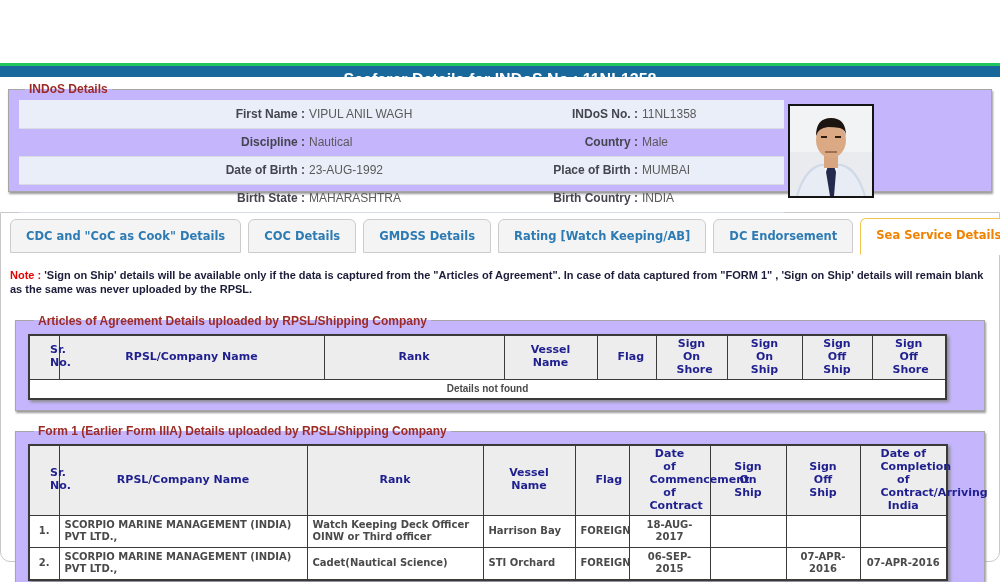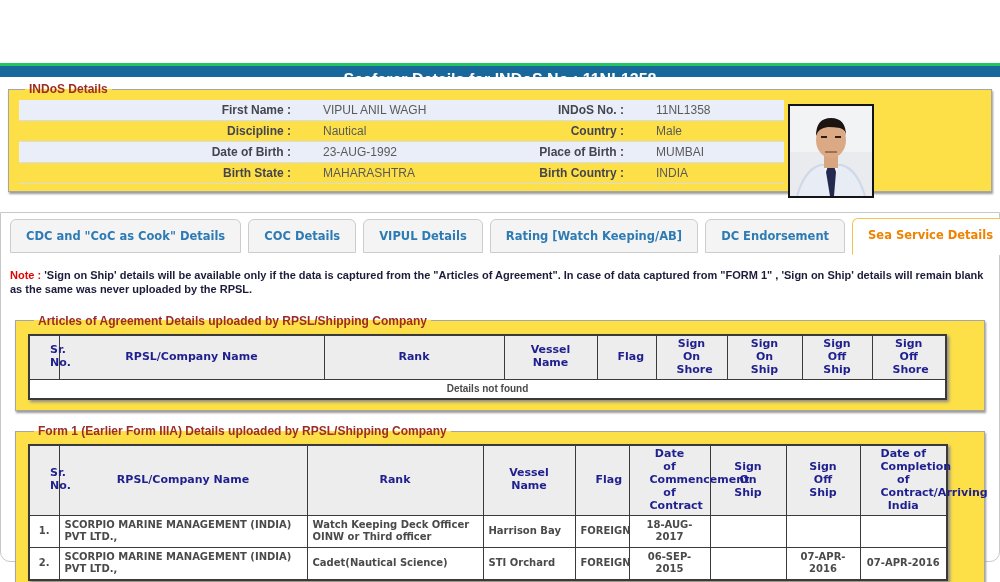--- a/index.html
+++ b/index.html
@@ -5,28 +5,28 @@
   * { box-sizing: border-box; margin: 0; padding: 0; }
   html,body { width:1000px; height:582px; overflow:hidden; background:#fff;
     font-family:"Liberation Sans",sans-serif; }
 
   
   .title-bar { margin-top:63px; height:14px; background:var(--title_bar_bg,#19689b);
     border-top:3px solid #22c55e; color:var(--title_text,#fff); text-align:center;
     font-weight:bold; font-size:16px; line-height:28px; }
 
   
-  fieldset { border:1px solid #a6a6a6; box-shadow:1px 2px 2px #9b9b9b; background:#fde047; }
+  fieldset { border:1px solid #a6a6a6; box-shadow:1px 2px 2px #9b9b9b; background:#c4b5fd; }
   legend { color:var(--legend_text,#9c2b26); font-weight:bold; font-size:12px; padding:0 4px; margin-left:6px; }
 
   .indos-fieldset { margin:5px 8px 0 8px; height:110px; padding:4px 10px 8px 10px; position:relative; }
   .indos-table { border-collapse:collapse; width:765px; font-size:12px; }
   .indos-table tr:nth-child(odd) { background:var(--row_alt_bg,#e9eef8); }
   .indos-table tr { border-bottom:1px solid #d7dce4; }
-  .indos-table td { padding:3px 16px; height:20px; }
+  .indos-table td { padding:3px 2px; height:28px; }
   .lbl { font-weight:bold; color:#45454f; text-align:right; white-space:nowrap; }
   .val { color:#5a5a5a; text-align:left; }
   .c-l1 { width:288px; } .c-v1 { width:215px; } .c-l2 { width:118px; } .c-v2 { width:144px; }
 
   .photo-frame { position:absolute; left:779px; top:8px; width:86px; height:94px;
     border:2px solid #141414; background:#eceff1; }
   .photo-frame svg { display:block; }
 
   
   .tab-widget { margin-top:20px; border:1px solid #c8c8c8; border-radius:0 0 10px 10px;
@@ -107,21 +107,21 @@
       <path d="M31 31 L37 31 M45 31 L51 31" stroke="#2a1d14" stroke-width="2"></path>
       <path d="M35 46 L47 46" stroke="#8a5c40" stroke-width="1.5"></path>
     </svg>
   </div>
 </fieldset>
 
 <div class="tab-widget">
   <div class="tabs">
     <div class="tab">CDC and "CoC as Cook" Details</div>
     <div class="tab">COC Details</div>
-    <div class="tab">VIPUL Details</div>
+    <div class="tab">GMDSS Details</div>
     <div class="tab">Rating [Watch Keeping/AB]</div>
     <div class="tab">DC Endorsement</div>
     <div class="tab active">Sea Service Details</div>
 
   </div>
 
   <div class="note">
     <span class="note-prefix">Note :</span>
     <span>'Sign on Ship' details will be available only if the data is captured from the "Articles of Agreement". In case of data captured from "FORM 1" , 'Sign on Ship' details will remain blank as the same was never uploaded by the RPSL.</span>
   </div>

